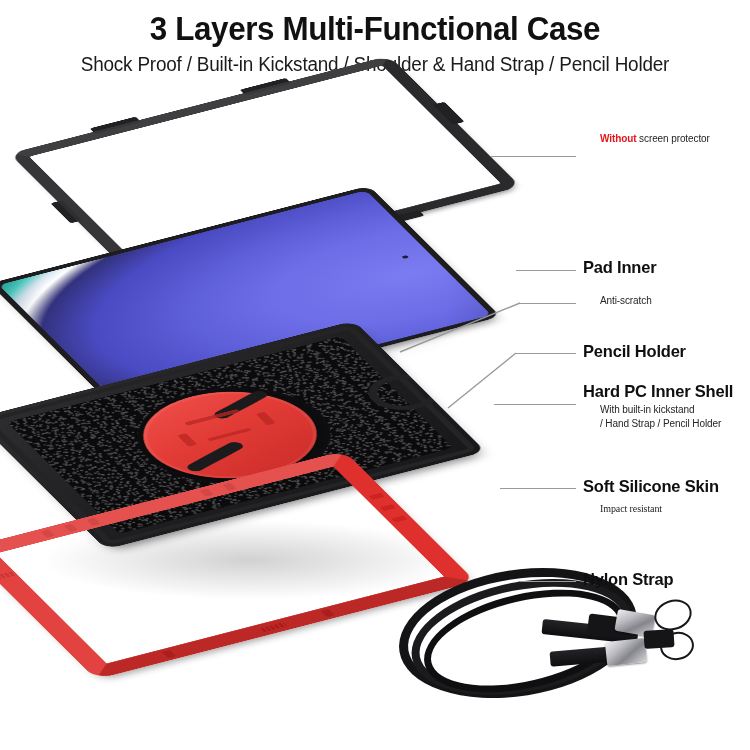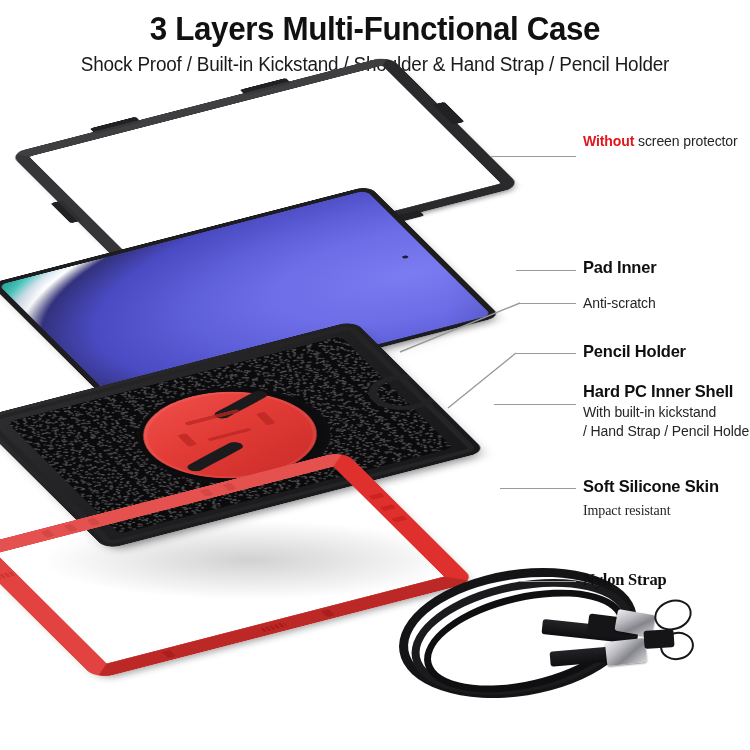--- a/index.html
+++ b/index.html
@@ -23,22 +23,22 @@
     transform:scaleX(.97);transform-origin:center top;white-space:nowrap;
   }
 
   
   .callout{position:absolute;}
   .callout .head{
     font-size:16.5px;font-weight:bold;color:#0f0f0f;
     white-space:nowrap;line-height:1.18;letter-spacing:-.2px;
   }
   .callout .sub{
-    font-size:14px;font-weight:normal;color:#252525;
-    white-space:nowrap;line-height:1.33;margin-top:2px;letter-spacing:-.1px;
+    font-size:10px;font-weight:normal;color:#252525;
+    white-space:nowrap;line-height:1.33;margin-top:2px;letter-spacing:-.1px;margin-left:17px;
   }
   .callout .sub .hl{color:#e4151c;font-weight:bold;}
 
   .leader{position:absolute;height:0;border-top:1.6px solid #9a9a9a;}
 
   
   .layer{position:absolute;transform-style:preserve-3d;}
 
   
   .plate{
@@ -363,17 +363,17 @@
     <div class="head">Hard PC Inner Shell</div>
     <div class="sub">With built-in kickstand</div>
     <div class="sub" style="margin-top:0;">/ Hand Strap / Pencil Holder</div>
   </div>
 
   <div class="callout" style="left:583px;top:477px;">
     <div class="head">Soft Silicone Skin</div>
     <div class="sub" style="margin-top:6px;font-family:Liberation Serif, serif;">Impact resistant</div>
   </div>
 
-  <div class="callout" style="left:583px;top:570px;font-family:Liberation Serif, serif;">
+  <div class="callout" style="left:583px;top:570px;">
     <div class="head">Nylon Strap</div>
   </div>
 
 </div>
 
 </body></html>

